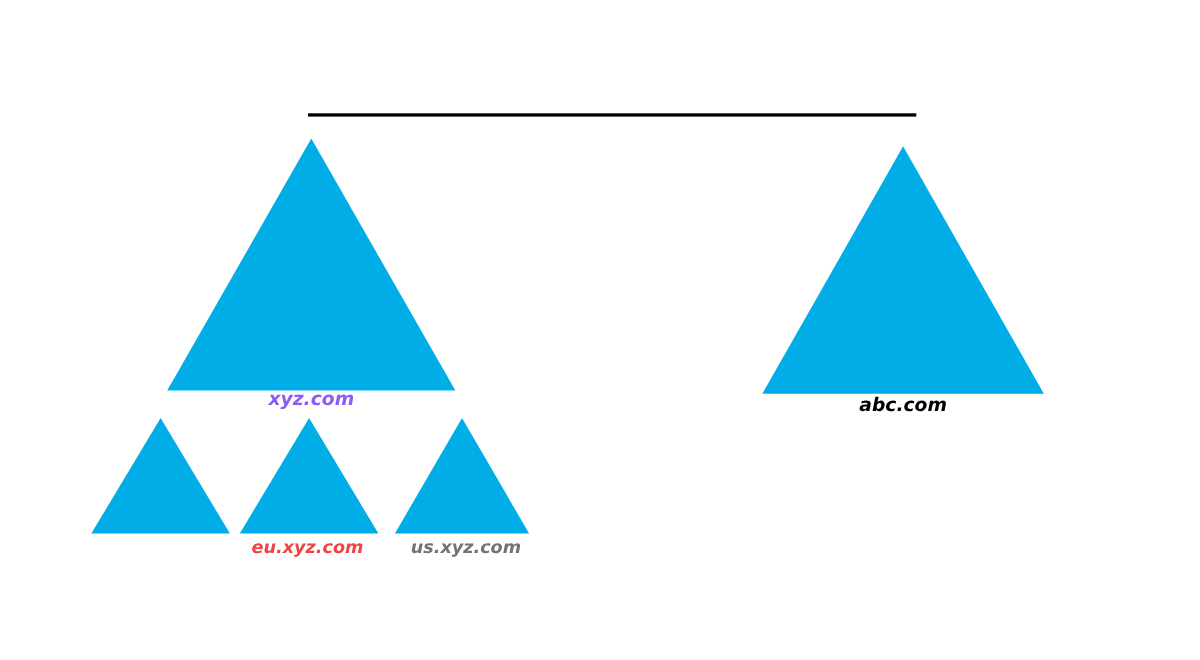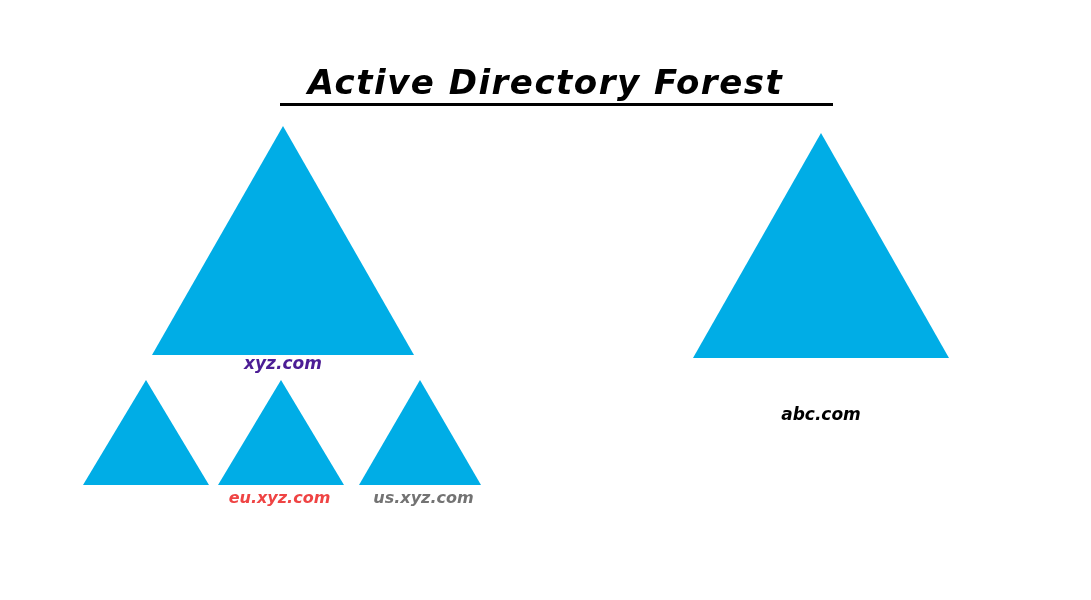--- a/index.html
+++ b/index.html
@@ -98,35 +98,34 @@
     position: absolute;
     font-family: "DejaVu Sans", sans-serif;
     font-size: 17px;
     font-style: italic;
     font-weight: 700;
     color: #000000;
     white-space: nowrap;
     text-align: center;
   }
   .label-xyz  { left: 202px; top: 353px; width: 162px; }
-  .label-abc  { left: 740px; top: 359px; width: 162px; margin-top: 45px; }
+  .label-abc  { left: 740px; top: 359px; width: 162px; }
   .label-apac { left: 62px;  top: 488px; width: 152px; font-size: 16px; }
   .label-eu   { left: 214px; top: 488px; width: 131px; font-size: 16px; }
   .label-us   { left: 358px; top: 488px; width: 131px; font-size: 16px; }
 </style>
 </head>
 <body>
 
 <div id="canvas" style="background: rgb(255, 255, 255);">
 
-  <div class="title" style="color: rgb(0, 0, 0);">Active Directory Forest</div>
   <div class="title-rule" style="background: rgb(0, 0, 0);"></div>
 
   <div class="tri tri-xyz" style="border-bottom-color: rgb(0, 173, 230);"></div>
-  <div class="label label-xyz" style="color: #4c1d95;">xyz.com</div>
+  <div class="label label-xyz" style="color: #8b5cf6;">xyz.com</div>
 
   <div class="tri tri-apac" style="border-bottom-color: rgb(0, 173, 230);"></div>
 
   <div class="tri tri-eu" style="border-bottom-color: rgb(0, 173, 230);"></div>
   <div class="label label-eu" style="color: #ef4444;">eu.xyz.com</div>
 
   <div class="tri tri-us" style="border-bottom-color: rgb(0, 173, 230);"></div>
   <div class="label label-us" style="color: #737373;">us.xyz.com</div>
 
   <div class="tri tri-abc" style="border-bottom-color: rgb(0, 173, 230);"></div>

